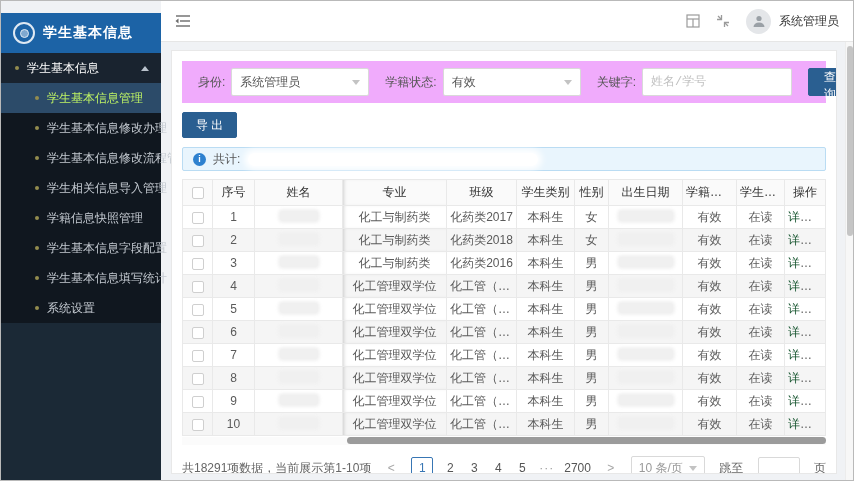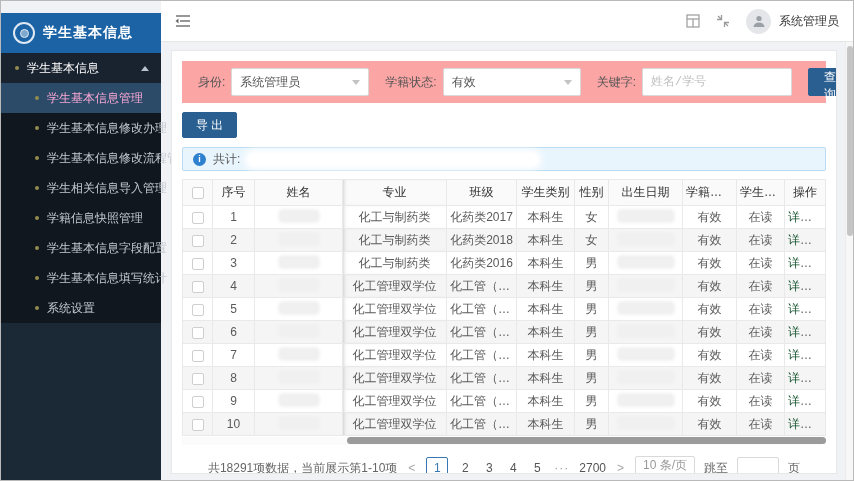--- a/index.html
+++ b/index.html
@@ -18,41 +18,41 @@
   .menu-parent { height:30px; background:#19232f; display:flex; align-items:center;
                  padding:0 12px 0 14px; color:#fff; cursor:pointer; flex:none; }
   .menu-parent .label { flex:1; margin-left:8px; white-space:nowrap; }
   .dot { width:4px; height:4px; border-radius:50%; background:#938c4e; flex:none; }
   .caret-up { width:0; height:0; border-left:4px solid transparent; border-right:4px solid transparent;
               border-bottom:5px solid #b9c2cc; flex:none; }
   .submenu { list-style:none; background:#10171f; flex:none; }
   .submenu li { height:30px; display:flex; align-items:center; padding-left:34px;
                 color:#c4cad1; cursor:pointer; white-space:nowrap; font-size:12px; }
   .submenu li .dot { margin-right:8px; }
-  .submenu li.active { background:#2c4b69; color:#f9a8d4;align-items:center; }
+  .submenu li.active { background:#2c4b69; color:#bef264;align-items:center; }
   .sidebar-rest { flex:1; background:#1b2936; }
 
   
   .main { position:absolute; left:160px; top:0; right:0; bottom:0; }
   .topbar { height:41px; background:#fff; border-bottom:1px solid #e6e6e6;
             display:flex; align-items:center; padding:0 14px; }
   .topbar-right { margin-left:auto; display:flex; align-items:center; gap:16px; }
   .icon-btn { display:flex; align-items:center; color:#8c8c8c; cursor:pointer; }
   .avatar { width:25px; height:25px; border-radius:50%; background:#e4e6e9;
             display:flex; align-items:center; justify-content:center; }
   .user-name { color:#333; margin-left:-8px; }
 
   .vscroll { position:absolute; right:0; top:41px; bottom:0; width:8px; background:#f7f7f7; border-left:1px solid #ececec; }
   .vscroll-thumb { position:absolute; top:4px; left:1px; width:6px; height:190px; background:#c5c5c5; border-radius:3px; }
 
   .content { position:absolute; top:41px; left:0; right:8px; bottom:0; padding:8px 8px 6px 10px; }
   .panel { background:#fff; border:1px solid #e8e8e8; height:100%; padding:10px 10px 0 10px; overflow:hidden; }
 
   
-  .filter-bar { background:#fca5a5; padding:7px 10px 7px 16px; display:flex; align-items:flex-end; }
+  .filter-bar { background:#f0abfc; padding:7px 10px 7px 16px; display:flex; align-items:flex-end; }
   .filter-item { display:flex; align-items:center; margin-right:16px; }
   .filter-label { color:#555; margin-right:6px; white-space:nowrap; }
   .select-box { width:138px; height:28px; background:#fff; border:1px solid #d9d9d9; border-radius:2px;
                 display:flex; align-items:center; justify-content:space-between; padding:0 8px; cursor:pointer; }
   .select-caret { width:0; height:0; border-left:4px solid transparent; border-right:4px solid transparent;
                   border-top:5px solid #c3c3c3; }
   .text-input { width:150px; height:28px; border:1px solid #d9d9d9; border-radius:2px; padding:0 8px;
                 font-size:12px; font-family:Liberation Mono, monospace; color:#555; outline:none; }
   .text-input::placeholder { color:#c0c0c0; }
   .btn { height:28px; padding:0 15px; border-radius:2px; font-size:12px; font-family:Liberation Sans, sans-serif; cursor:pointer; }
@@ -84,29 +84,29 @@
               box-shadow:0 0 3px 2px rgba(240,240,240,.9); }
   .redacted-name { width:38px; }
   .redacted-date { width:54px; }
   .ops a { color:#14532d; cursor:pointer; text-decoration:none; }
   .op-divider { display:inline-block; width:1px; height:11px; background:#e0e0e0; margin:0 6px; vertical-align:middle; }
 
   .hscroll { position:relative; height:8px; background:#fbfbfb; margin-top:1px; }
   .hscroll-thumb { position:absolute; left:25.6%; right:0; top:0; height:7px; background:#9b9b9b; border-radius:4px; }
 
   
-  .pagination { margin-top:11px; display:flex; align-items:center; justify-content:center; gap:9px; color:#666; }
+  .pagination { margin-top:11px; display:flex; align-items:center; justify-content:space-between; gap:9px; color:#666; }
   .pg-arrow { color:#a6a6a6; cursor:pointer; padding:0 2px; }
   .pages { display:flex; align-items:center; gap:10px; }
   .page { min-width:14px; text-align:center; cursor:pointer; color:#555; }
   .page.active { width:22px; height:22px; line-height:20px; border:1px solid #3876b4; border-radius:2px;
                  color:#3876b4; background:#fff; }
   .page.ellipsis { color:#9a9a9a; cursor:default; letter-spacing:1px; }
   .page-size { height:24px; border:1px solid #d9d9d9; border-radius:2px; padding:0 7px; color:#9a9a9a;
-               display:flex; align-items:center; gap:6px; cursor:pointer;flex-direction:column; }
+               display:flex; align-items:center; gap:6px; cursor:pointer; }
   .jump-input { width:42px; height:23px; border:1px solid #d9d9d9; border-radius:2px; outline:none;
                 font-family:inherit; text-align:center; }
   svg { display:block; }
 </style>
 </head>
 <body>
 
 <div class="screen">
 
   <aside class="sidebar">

